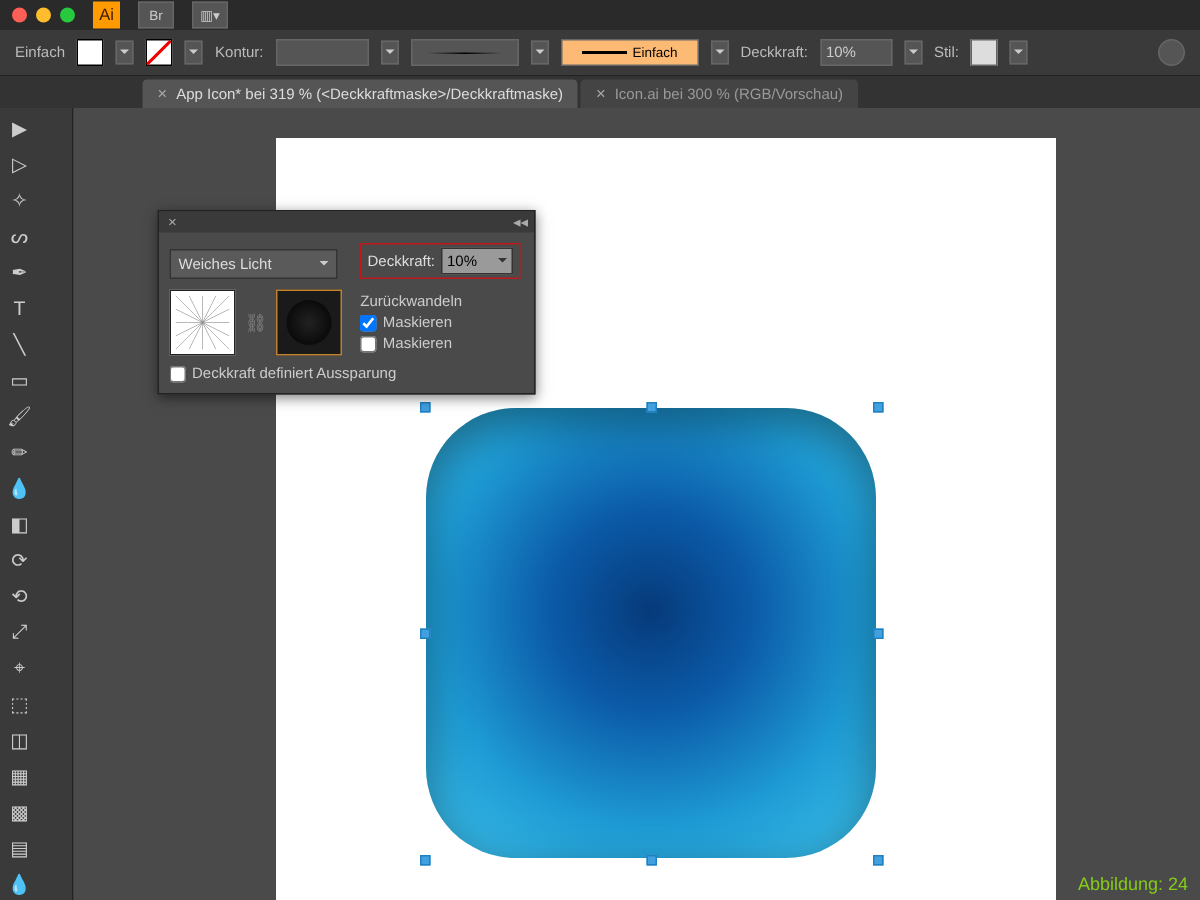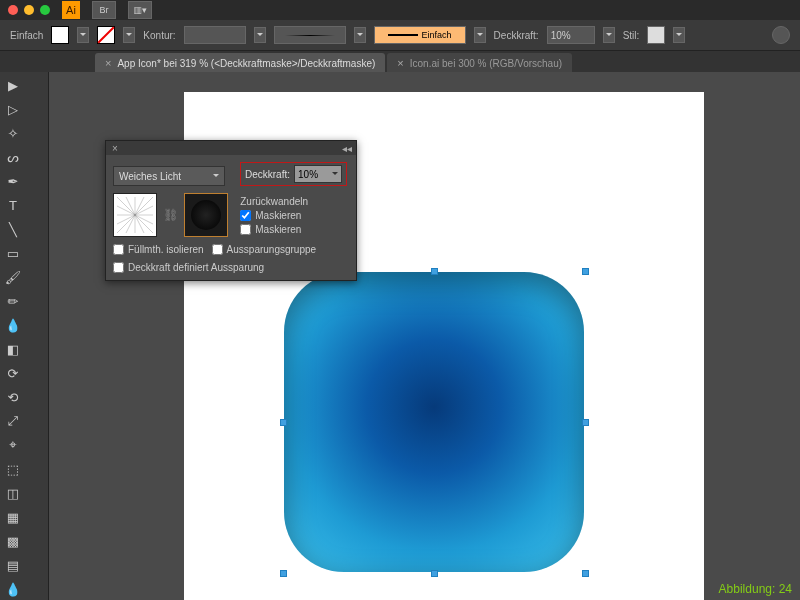--- a/index.html
+++ b/index.html
@@ -203,30 +203,20 @@
         <label class="chk">
             <input type="checkbox" checked="" style="">
             <span>Maskieren</span>
           </label>
         <label class="chk">
             <input type="checkbox" style="">
             <span>Maskieren</span>
           </label>
       </div>
     </div>
-    <div class="cb-row">
-      <label class="chk">
-          <input type="checkbox" style="">
-          <span>Füllmth. isolieren</span>
-        </label>
-      <label class="chk">
-          <input type="checkbox" style="">
-          <span>Aussparungsgruppe</span>
-        </label>
-    </div>
     <label class="chk">
         <input type="checkbox" style="">
         <span>Deckkraft definiert Aussparung</span>
       </label>
   </div>
 </div>
 
 <div class="caption">Abbildung: 24</div>
 
 </body></html>

